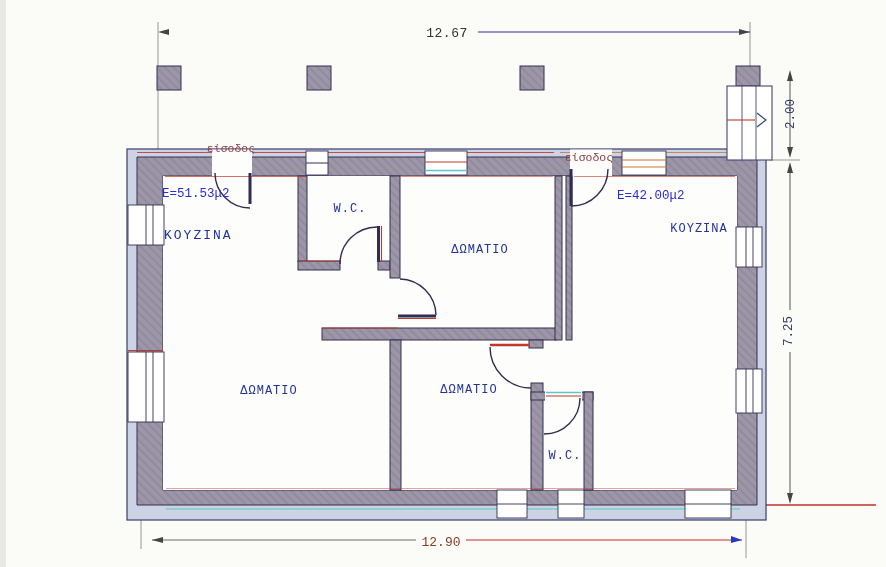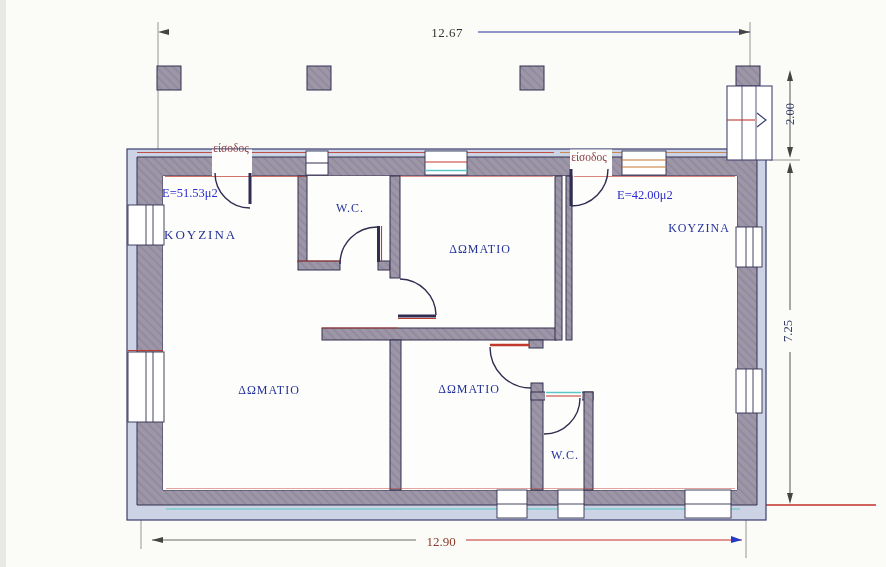--- a/index.html
+++ b/index.html
@@ -1,17 +1,17 @@
 <!DOCTYPE html>
 <html><head>
 <meta charset="utf-8">
 <style>
   html,body{margin:0;padding:0;background:#fbfbf8;}
   .stage{position:relative;width:886px;height:567px;background:#fbfbf8;overflow:hidden;
-         font-family:Liberation Serif, serif;}
+         font-family:Liberation Mono, monospace;}
   svg{display:block}
   .wall{fill:url(#wallpat);stroke:#32304f;stroke-width:1;}
   .win{fill:#ffffff;stroke:#32304f;stroke-width:0.9;}
   .gap{fill:#fdfdfb;stroke:none;}
   .doorarc{fill:none;stroke:#2f2d52;stroke-width:1.4;}
   .leaf{stroke:#2f2d52;stroke-width:3;}
   .leafred{stroke:#c0392b;stroke-width:2.5;}
   .dimline{stroke:#555;stroke-width:1;fill:none;}
   .ext{stroke:#8a8a8a;stroke-width:0.9;fill:none;}
   .redacc{stroke:#c0392b;stroke-width:1.1;}

